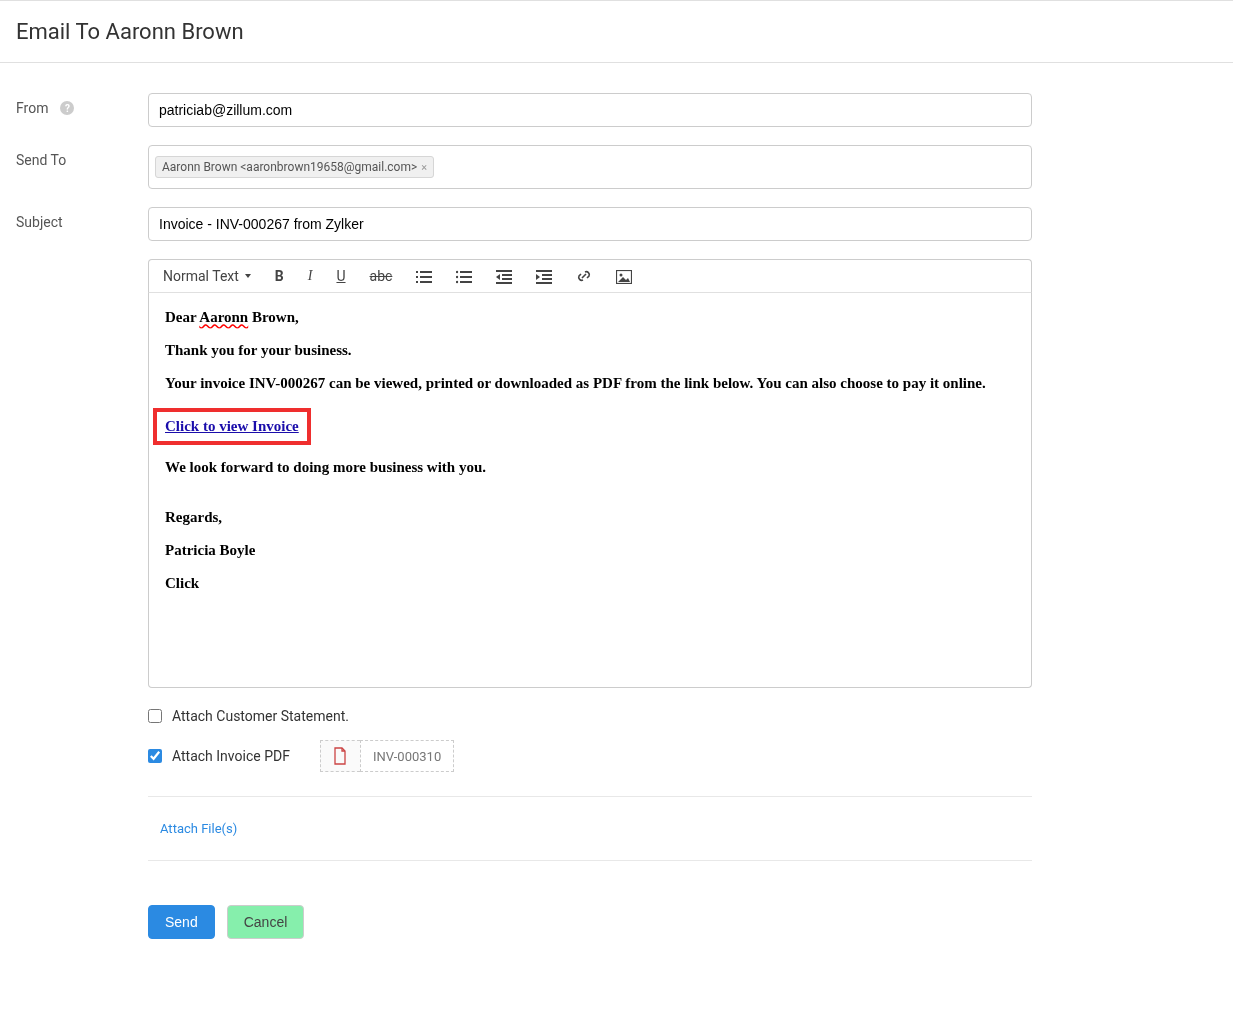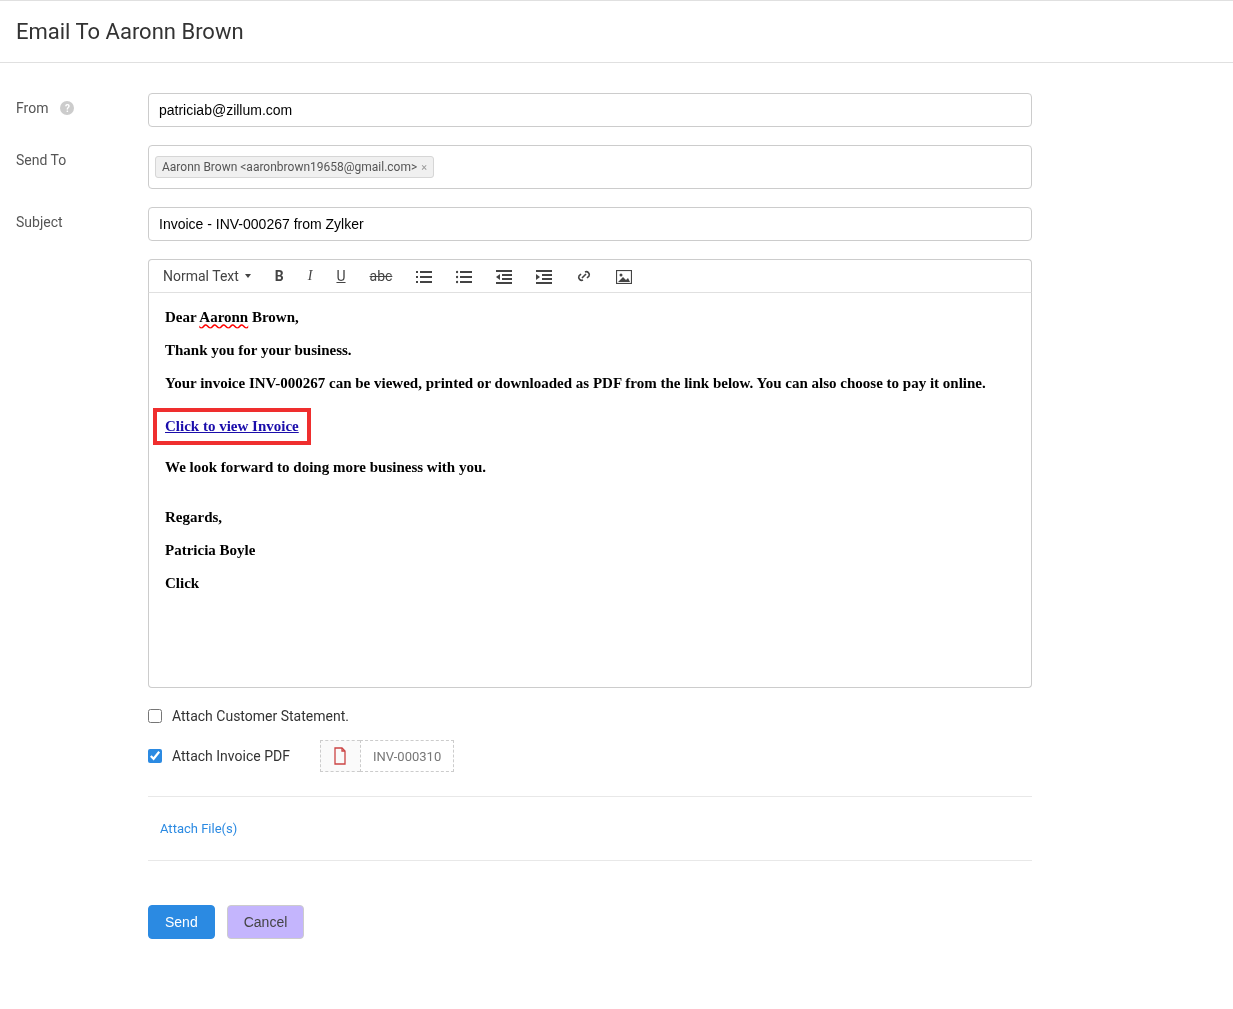--- a/index.html
+++ b/index.html
@@ -225,21 +225,21 @@
   font-size: 14px;
   cursor: pointer;
   border: 1px solid transparent;
 }
 .btn-primary {
   background: #2b8ae2;
   color: #fff;
   border-color: #2b8ae2;
 }
 .btn-default {
-  background: #c4b5fd;
+  background: #86efac;
   color: #444;
   border-color: #ccc;
 }
 </style>
 </head>
 <body>
 
 <div class="top-border"></div>
 
 <div class="page-header">

